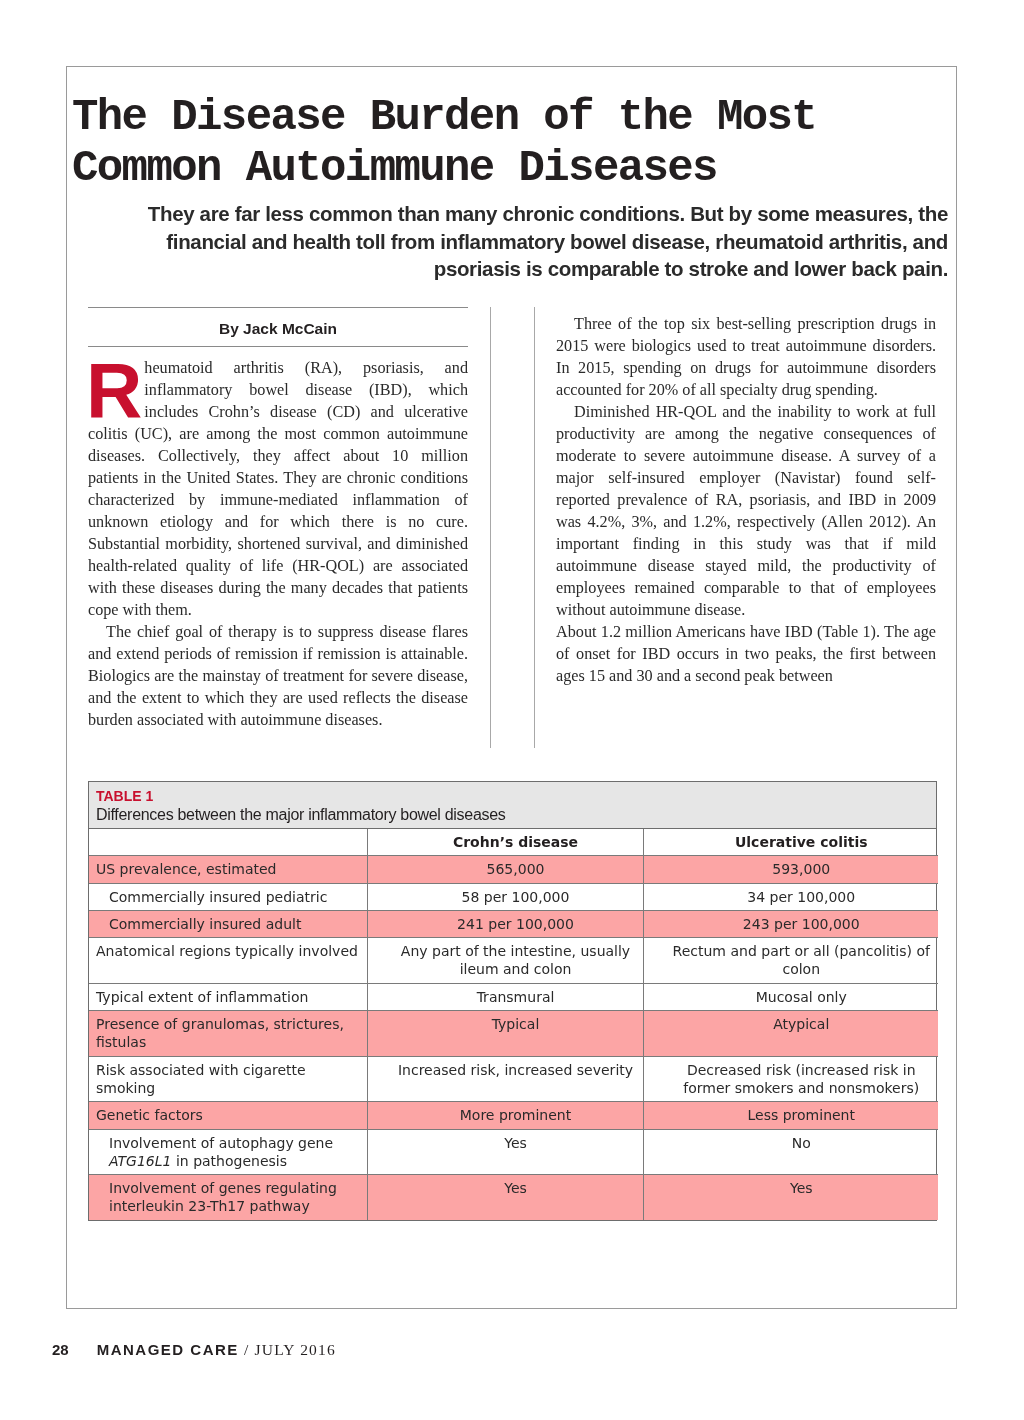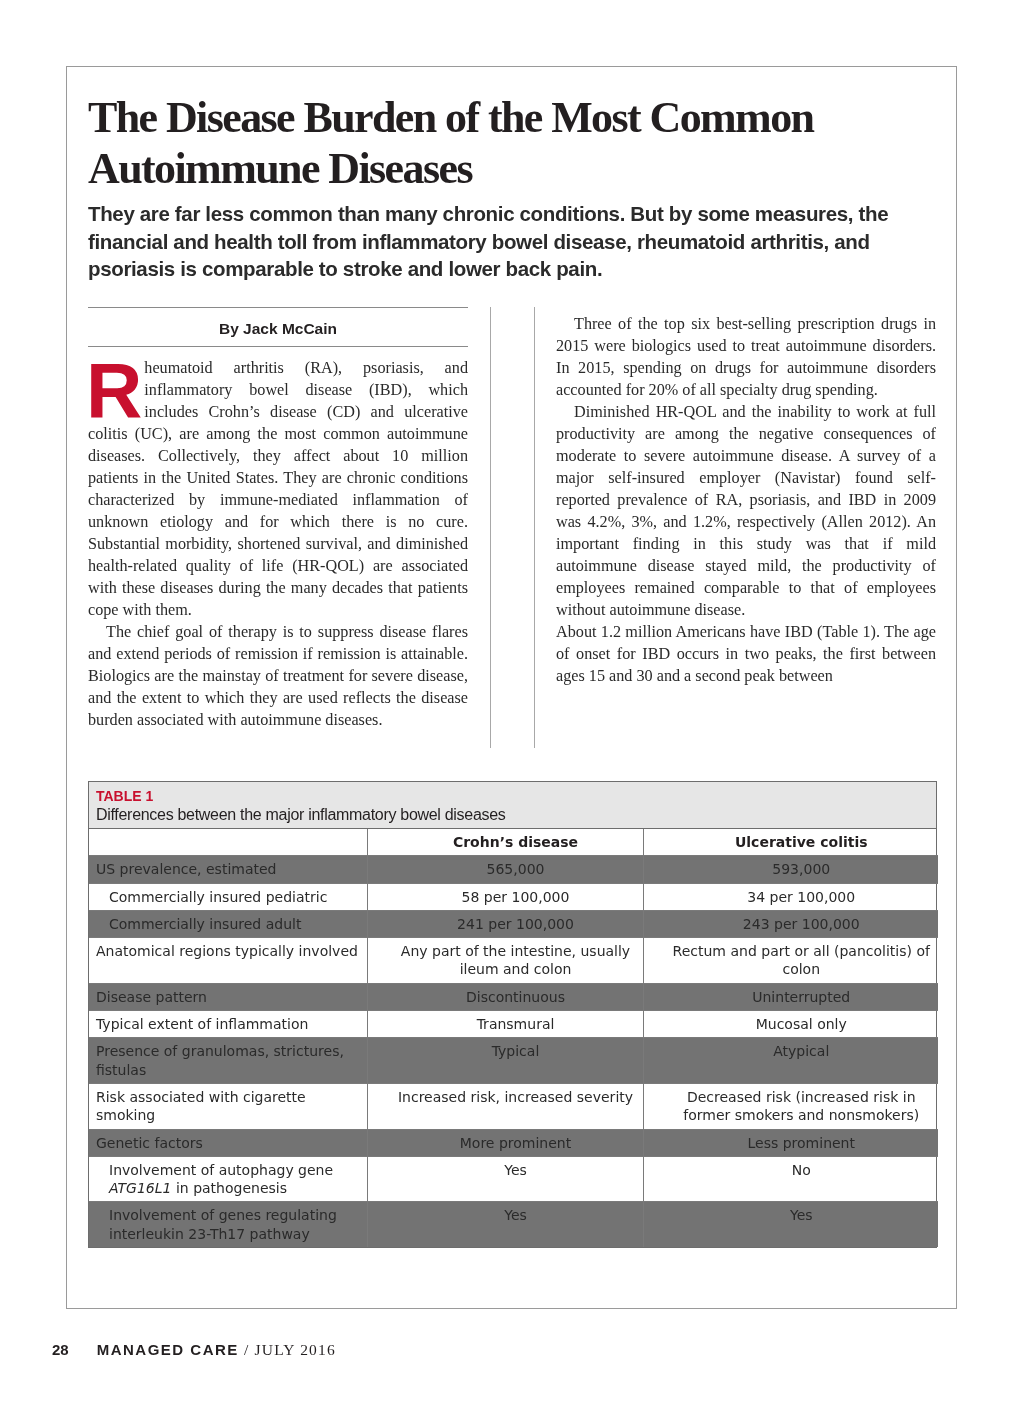--- a/index.html
+++ b/index.html
@@ -1,21 +1,21 @@
 <!DOCTYPE html>
 <html><head>
 <meta charset="utf-8">
 <style>
   html, body { margin: 0; padding: 0; background: #ffffff; }
   body { width: 1024px; height: 1420px; position: relative; overflow: hidden; color: #231f20; }
   .frame { position: absolute; left: 66px; top: 66px; width: 891px; height: 1243px; border: 1px solid #9a9a9a; box-sizing: border-box; }
-  .title { position: absolute; left: 88px; top: 92px; width: 860px; margin: 0;
-    font-family: Liberation Serif, serif; font-weight: bold; font-size: 44px; line-height: 51px; letter-spacing: -1.6px; color: #231f20; }
+  .title { position: absolute; left: 72px; top: 92px; width: 860px; margin: 0;
+    font-family: Liberation Mono, monospace; font-weight: bold; font-size: 44px; line-height: 51px; letter-spacing: -1.6px; color: #231f20; }
   .deck { position: absolute; left: 88px; top: 200px; width: 860px; margin: 0;
-    font-family: "Liberation Sans", sans-serif; font-weight: bold; font-size: 20.5px; line-height: 27.5px; letter-spacing: -0.35px; color: #2b2b2b; }
+    font-family: "Liberation Sans", sans-serif; font-weight: bold; font-size: 20.5px; line-height: 27.5px; letter-spacing: -0.35px; color: #2b2b2b; text-align: right; }
   .byline-rule-top { position: absolute; left: 88px; top: 307px; width: 380px; height: 0; border-top: 1.5px solid #8a8a8a; }
   .byline { position: absolute; left: 88px; top: 319px; width: 380px; text-align: center;
     font-family: "Liberation Sans", sans-serif; font-weight: bold; font-size: 15.5px; line-height: 20px; color: #231f20; }
   .byline-rule-bottom { position: absolute; left: 88px; top: 346px; width: 380px; height: 0; border-top: 1.5px solid #8a8a8a; }
   .col { position: absolute; font-family: "Liberation Serif", serif; font-size: 16.2px; line-height: 22px; color: #2a2a2a; text-align: justify; }
   .col p { margin: 0; }
   .col p.indent { text-indent: 18px; }
   .col-left { left: 88px; top: 357px; width: 380px; }
   .col-right { left: 556px; top: 313px; width: 380px; }
   .dropcap { float: left; font-family: "Liberation Sans", sans-serif; font-weight: bold; color: #c8102e;
@@ -28,21 +28,21 @@
   .table-wrap { position: absolute; left: 88px; top: 781px; width: 849px; border: 1px solid #6d6d6d; box-sizing: border-box; font-family: "DejaVu Sans", sans-serif; }
   .table-head { background: #e6e6e6; padding: 6px 15px 3px 7px; border-bottom: 1.5px solid #6d6d6d; }
   .table-label { font-family: "Liberation Sans", sans-serif; font-weight: bold; font-size: 14px; line-height: 17px; color: #c8102e; }
   .table-title { font-family: "Liberation Sans", sans-serif; font-weight: normal; font-size: 16px; line-height: 20px; color: #231f20; letter-spacing: -0.3px; }
   table { border-collapse: collapse; width: 100%; table-layout: fixed; }
   td, th { font-size: 14px; line-height: 18.3px; color: #2a2a2a; padding: 4px 7px 4px 7px; vertical-align: top; border-top: 1px solid #7a7a7a; font-weight: normal; }
   th { font-weight: bold; text-align: center; color: #231f20; border-top: none; }
   td.c, th.c { text-align: center; }
   td + td, th + th { border-left: 1px solid #7a7a7a; padding-left: 28px; }
   col.c1 { width: 278px; } col.c2 { width: 276px; } col.c3 { width: 295px; }
-  tr.shade td { background: #737373; }
+  tr.shade td { background: #fca5a5; }
   td.sub { padding-left: 20px; }
   .sources td { font-size: 11.2px; line-height: 16px; padding: 3px 7px 4px 7px; border-top: 1.5px solid #6d6d6d; }
   i { font-style: italic; }
 
   .footer { position: absolute; left: 52px; top: 1340px; font-family: "Liberation Sans", sans-serif; font-size: 15px; line-height: 20px; color: #231f20; white-space: pre; }
   .folio { font-weight: bold; }
   .pub { font-weight: bold; letter-spacing: 1.5px; margin-left: 28px; }
   .issue { font-family: "Liberation Serif", serif; letter-spacing: 1.2px; font-size: 15.5px; }
 </style>
 </head>
@@ -103,25 +103,20 @@
       <tr class="shade">
         <td class="sub">Commercially insured adult</td>
         <td class="c">241 per 100,000</td>
         <td class="c">243 per 100,000</td>
       </tr>
       <tr>
         <td>Anatomical regions typically involved</td>
         <td class="c">Any part of the intestine, usually ileum and colon</td>
         <td class="c">Rectum and part or all (pancolitis) of colon</td>
       </tr>
-      <tr class="shade">
-        <td>Disease pattern</td>
-        <td class="c">Discontinuous</td>
-        <td class="c">Uninterrupted</td>
-      </tr>
       <tr>
         <td>Typical extent of inflammation</td>
         <td class="c">Transmural</td>
         <td class="c">Mucosal only</td>
       </tr>
       <tr class="shade">
         <td>Presence of granulomas, strictures, fistulas</td>
         <td class="c">Typical</td>
         <td class="c">Atypical</td>
       </tr>

